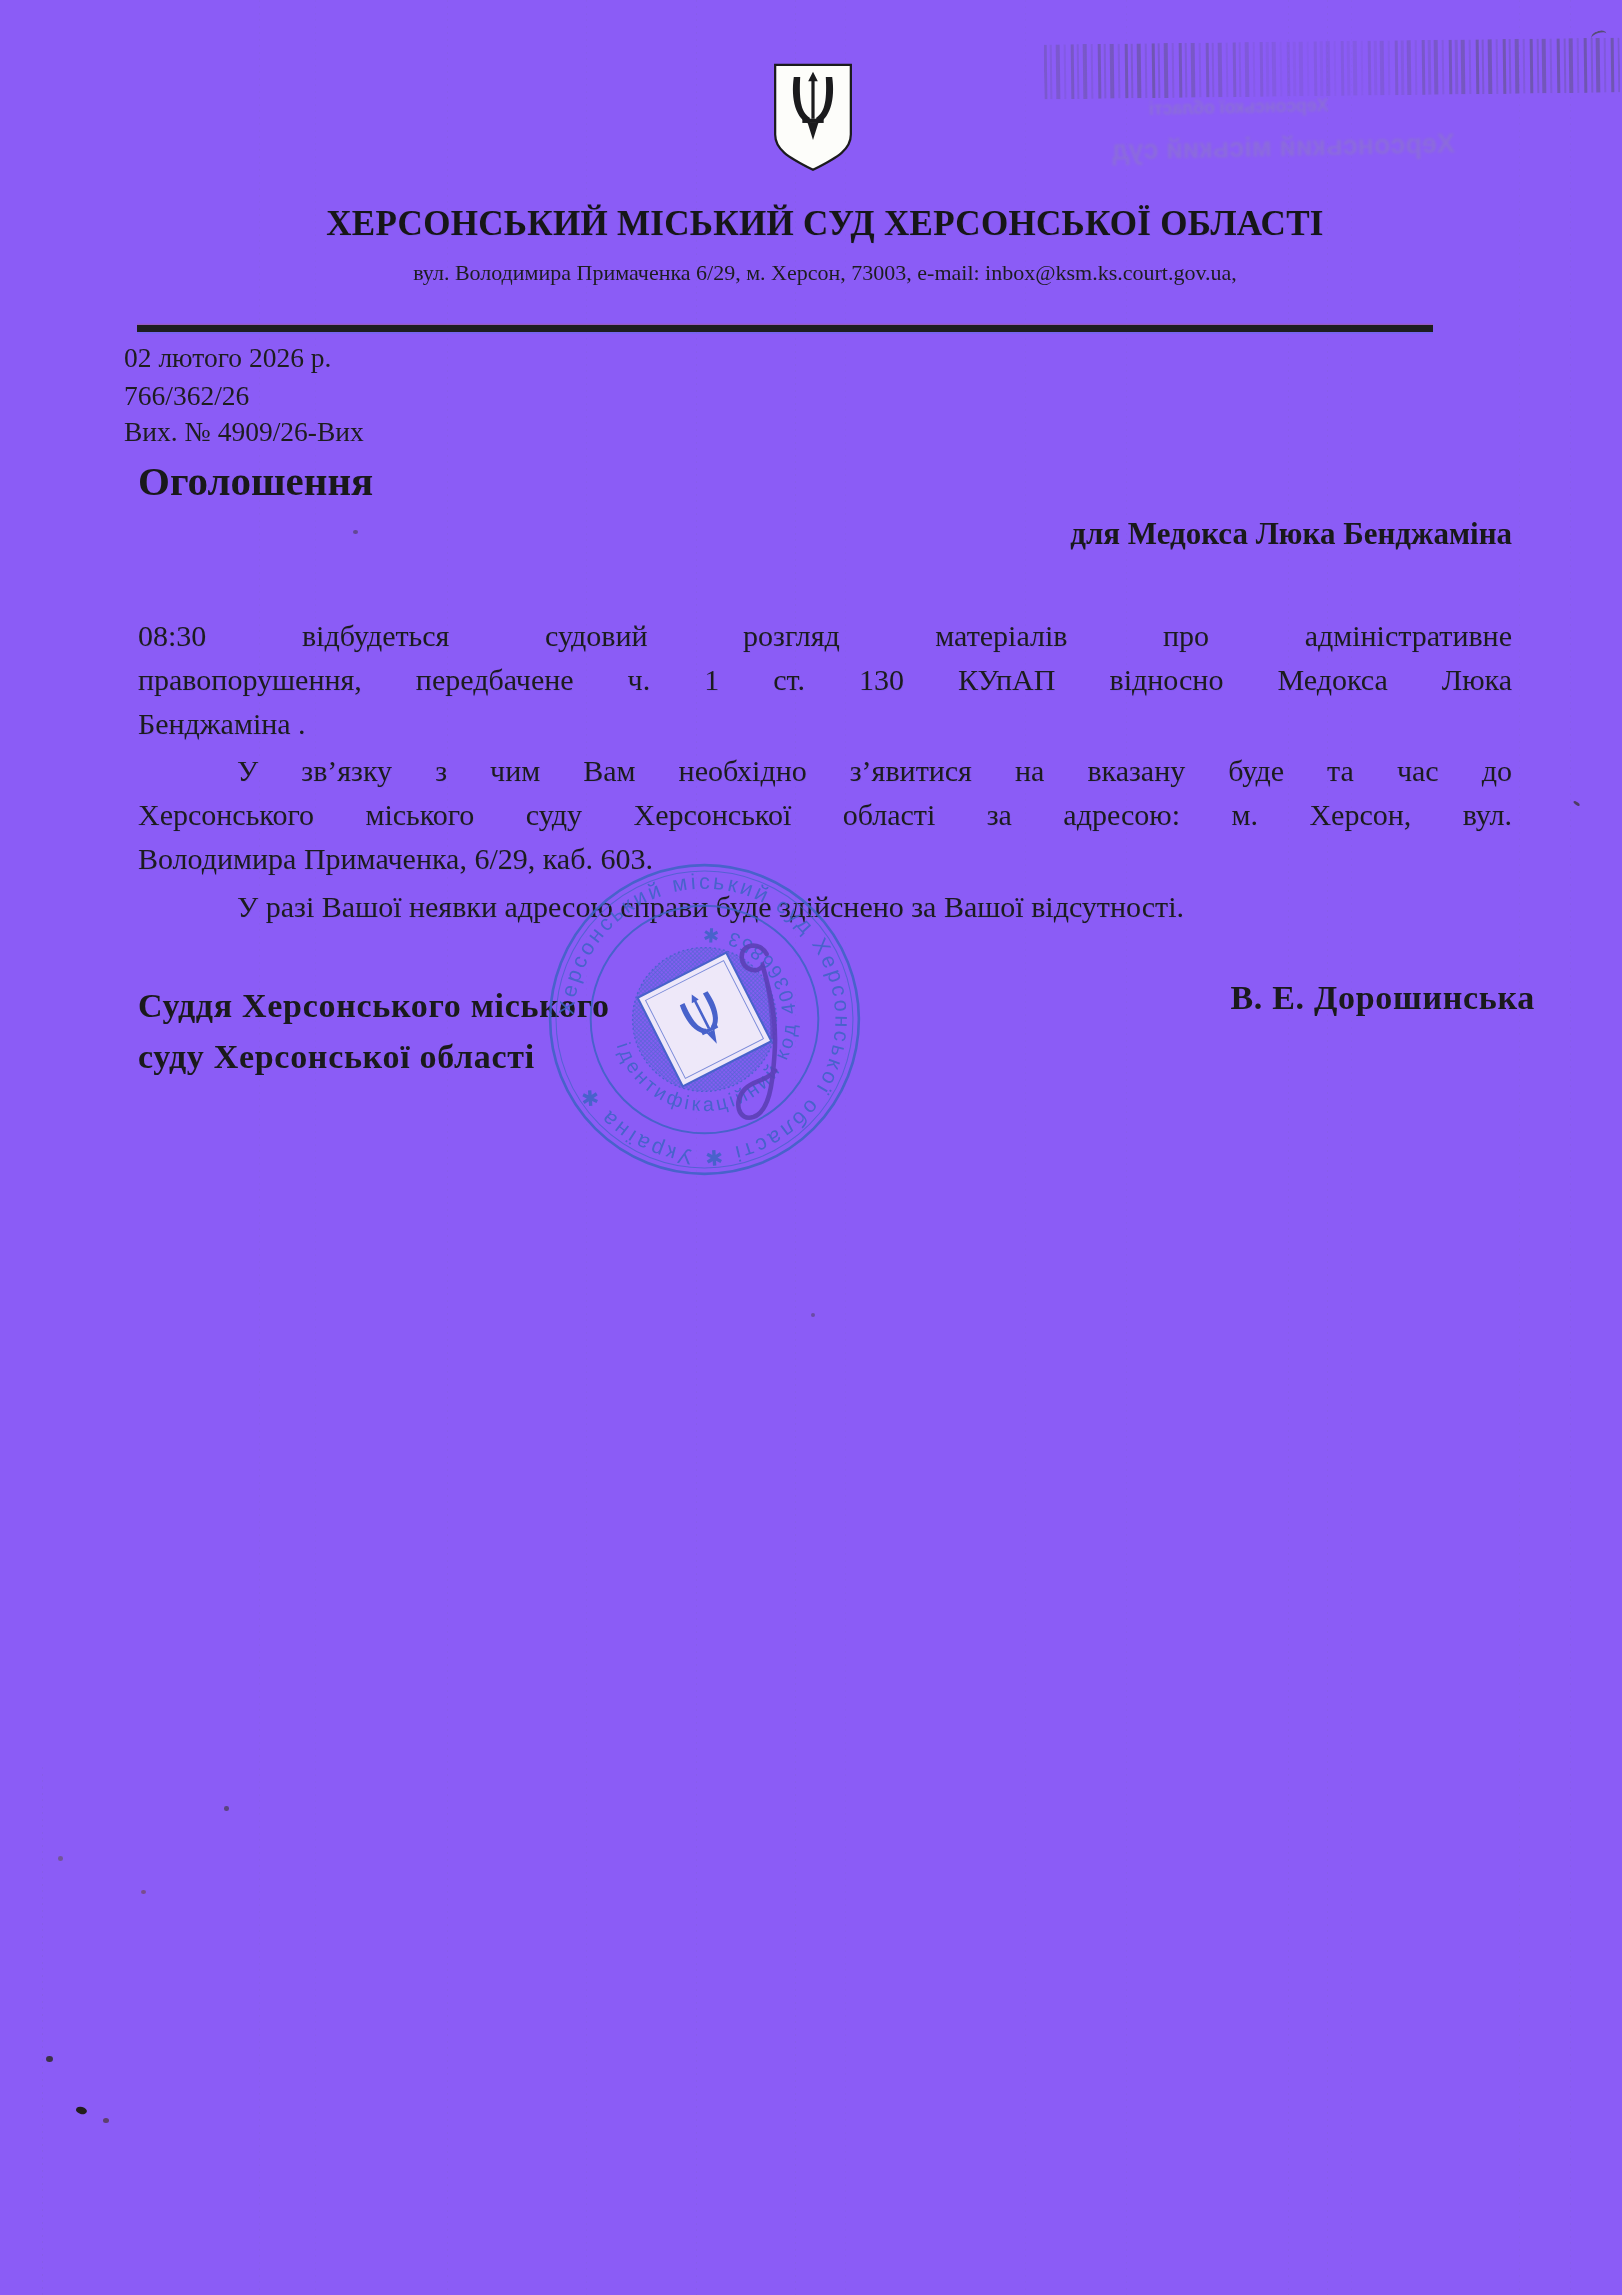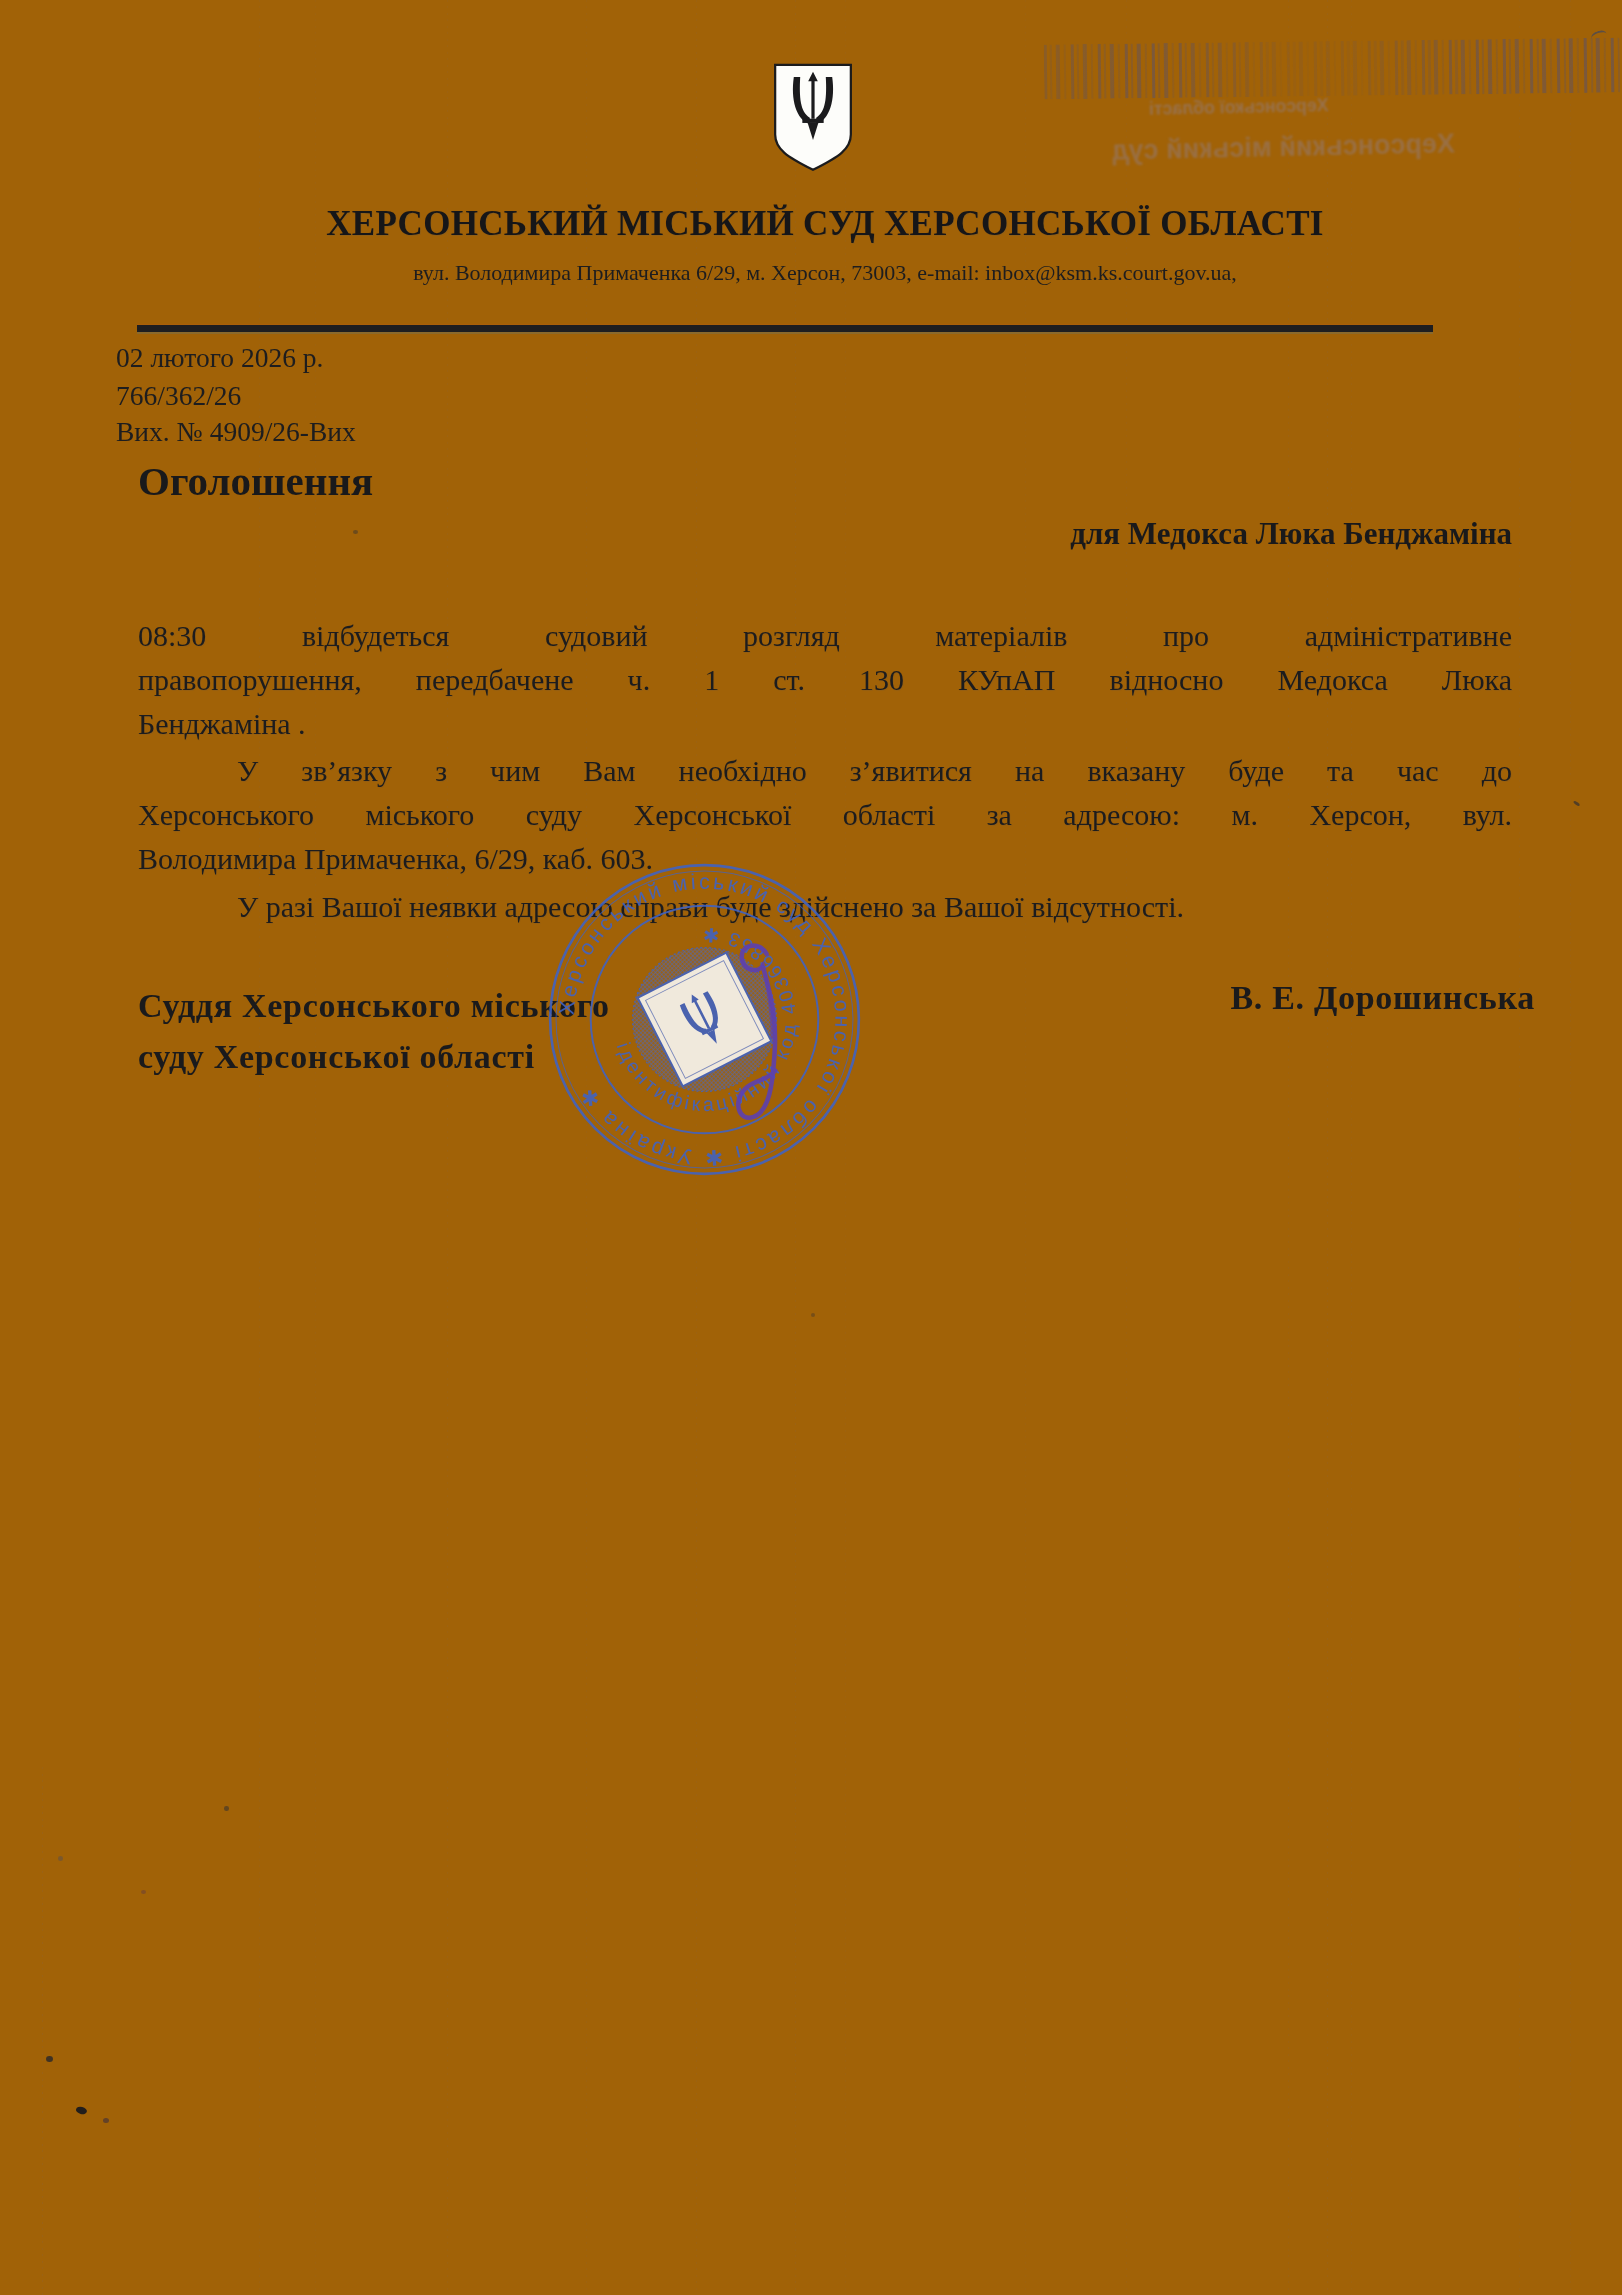--- a/index.html
+++ b/index.html
@@ -1,19 +1,19 @@
 <!DOCTYPE html>
 <html style="font-size:10.5px"><head>
 <meta charset="utf-8">
 <style>
   html,body{margin:0;padding:0;background:#555;}
   .page{
     position:relative;
     width:1623px;height:2295px;
-    background:#a16207;
+    background:#8b5cf6;
     overflow:hidden;
     font-family:"Liberation Serif", serif;
     color:#1b1b1c;
   }
   .abs{position:absolute;}
   
   .streak{
     position:absolute;top:0;bottom:0;width:1.3px;
     background-image:repeating-linear-gradient(180deg, rgba(105,100,128,.5) 0 2px, transparent 2px 6.5px);
   }
@@ -44,21 +44,21 @@
     left:138px;top:204px;width:1374px;
     text-align:center;font-weight:bold;font-size:35px;letter-spacing:0.3px;
     color:#161618;
     text-shadow:0.7px 0.7px 0 rgba(20,80,160,.10), -0.7px 0 0 rgba(160,60,10,.08);
   }
   .addr{left:138px;width:1374px;text-align:center;font-size:22px;color:#1d1d1f;}
   .rule{
     left:137px;top:325px;width:1296px;height:6.5px;background:#1e1e20;
     box-shadow:0 -1.3px 0 rgba(205,90,20,.22), 0 2px 0 rgba(40,140,210,.18);
   }
-  .refline{left:116px;width:589px;font-size:27.5px;color:#1d1d1f;}
+  .refline{left:124px;width:589px;font-size:27.5px;color:#1d1d1f;}
   .doc-title{
     left:138px;top:457px;width:1374px;text-align:left;
     font-weight:bold;font-size:41px;color:#19191b;
   }
   .doc-subtitle{
     left:138px;top:516px;width:1374px;text-align:right;
     font-weight:bold;font-size:31px;color:#19191b;
   }
   
   .bline{

